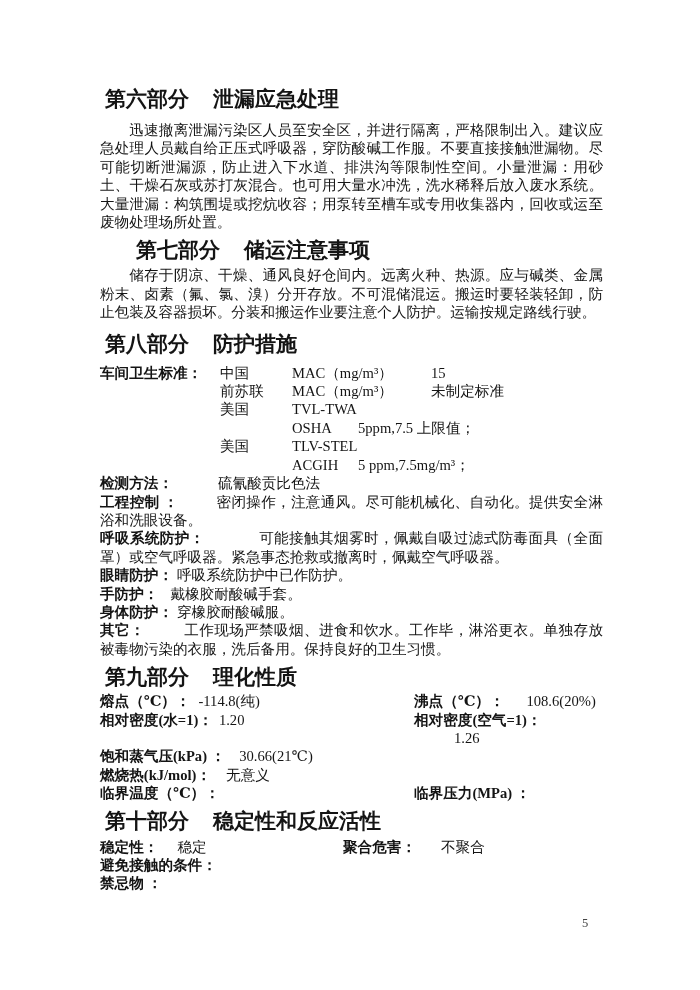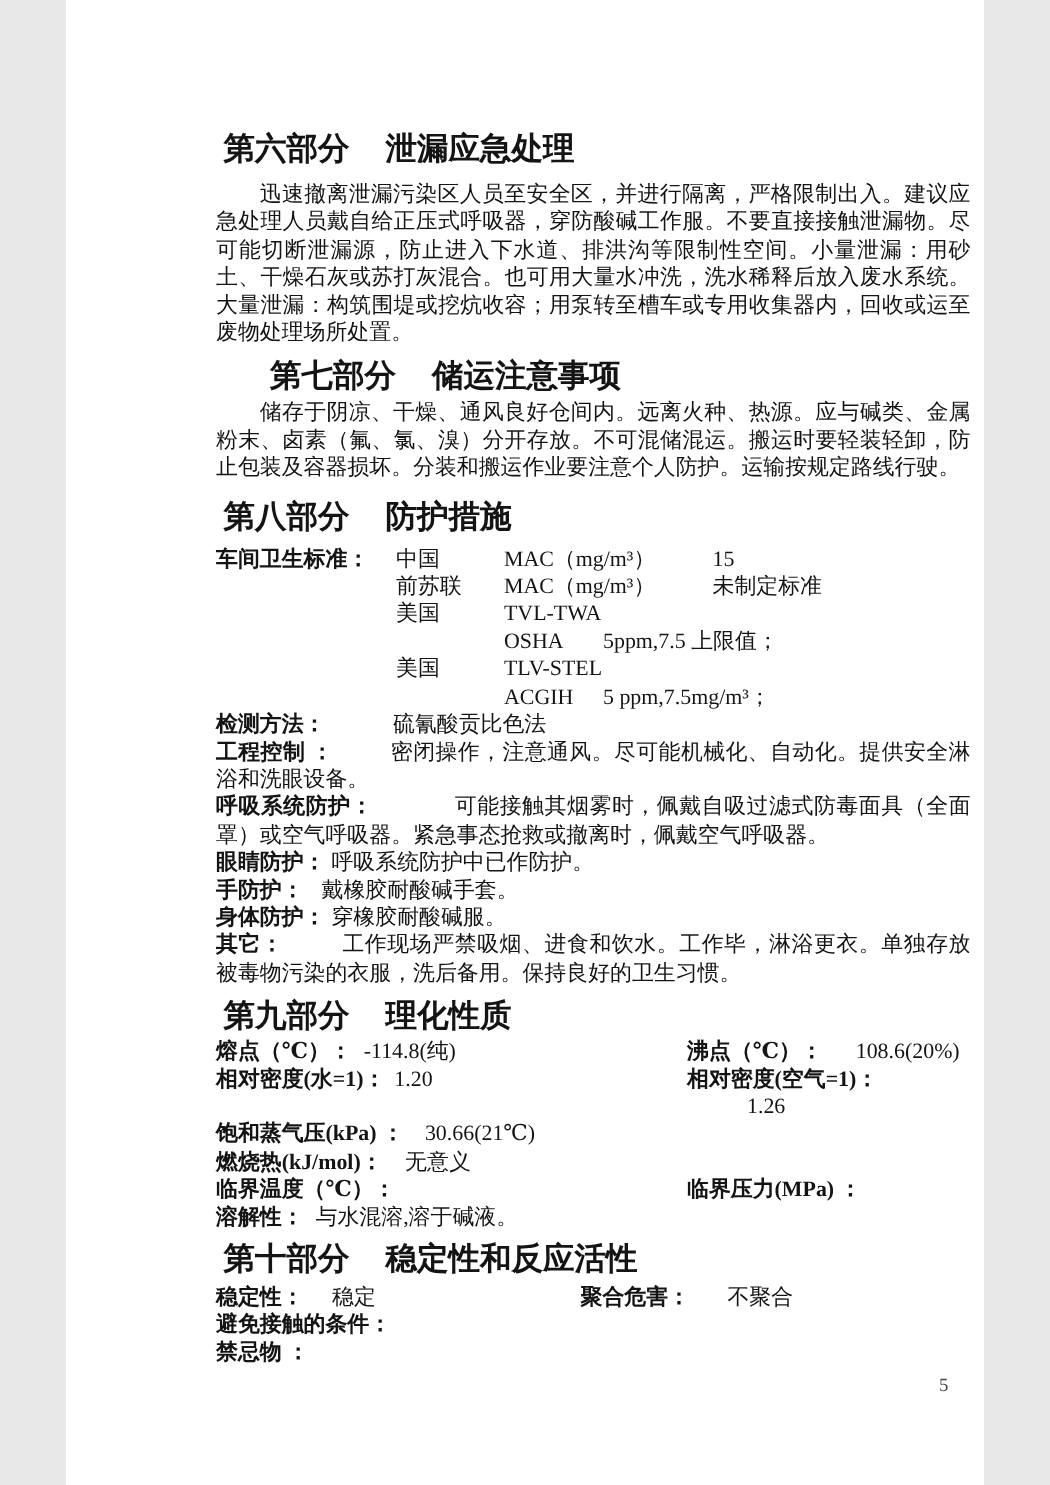--- a/index.html
+++ b/index.html
@@ -1,17 +1,17 @@
 <!DOCTYPE html>
 <html><head>
 <meta charset="utf-8">
 <style>
   html,body{margin:0;padding:0;background:#e8e8e8;}
   .page{
-    position:relative;width:612px;height:990px;margin:0 auto;background:#ffffff;
+    position:relative;width:700px;height:990px;margin:0 auto;background:#ffffff;
     font-family:"Liberation Serif","DejaVu Serif",serif;color:#141414;overflow:hidden;
   }
   .content{position:absolute;left:100px;top:0;width:503px;font-size:14.6px;line-height:18.4px;}
   .sec-title{font-size:21px;font-weight:700;line-height:26px;margin:0 0 0 5px;white-space:nowrap;}
   .tgap{display:inline-block;width:24px;}
   p.body{margin:0;text-align:justify;text-indent:2em;}
   
   #sec6-title{margin-top:86px;}
   #sec6-body{margin-top:9px;}
   #sec7-title{margin-top:6px;margin-left:36px;}
@@ -112,24 +112,20 @@
         <span class="pl"><span class="lbl">饱和蒸气压(kPa) ：</span><span class="ml14">30.66(21℃)</span></span>
         <span class="pr"><span class="lbl"></span><span class="ml10"></span></span>
       </div>
       <div class="prow">
         <span class="pr"><span class="lbl">燃烧热(kJ/mol)：</span><span class="ml15">无意义</span></span>
       </div>
       <div class="prow">
         <span class="pl"><span class="lbl">临界温度（℃）：</span><span class="ml10"></span></span>
         <span class="pr"><span class="lbl">临界压力(MPa) ：</span><span class="ml10"></span></span>
       </div>
-      <div class="prow">
-        <span class="pl"><span class="lbl">溶解性：</span><span class="ml8">与水混溶,溶于碱液。</span></span>
-        <span class="pr"><span class="lbl"></span><span class="ml10"></span></span>
-      </div>
     </div>
 
     <h2 class="sec-title" id="sec10-title"><span>第十部分</span><span class="tgap"></span><span>稳定性和反应活性</span></h2>
 
     <div class="props s10">
       <div class="prow">
         <span class="pl"><span class="lbl">稳定性：</span><span class="ml19">稳定</span></span>
         <span class="pr"><span class="lbl">聚合危害：</span><span class="ml25">不聚合</span></span>
       </div>
       <div class="prow">

